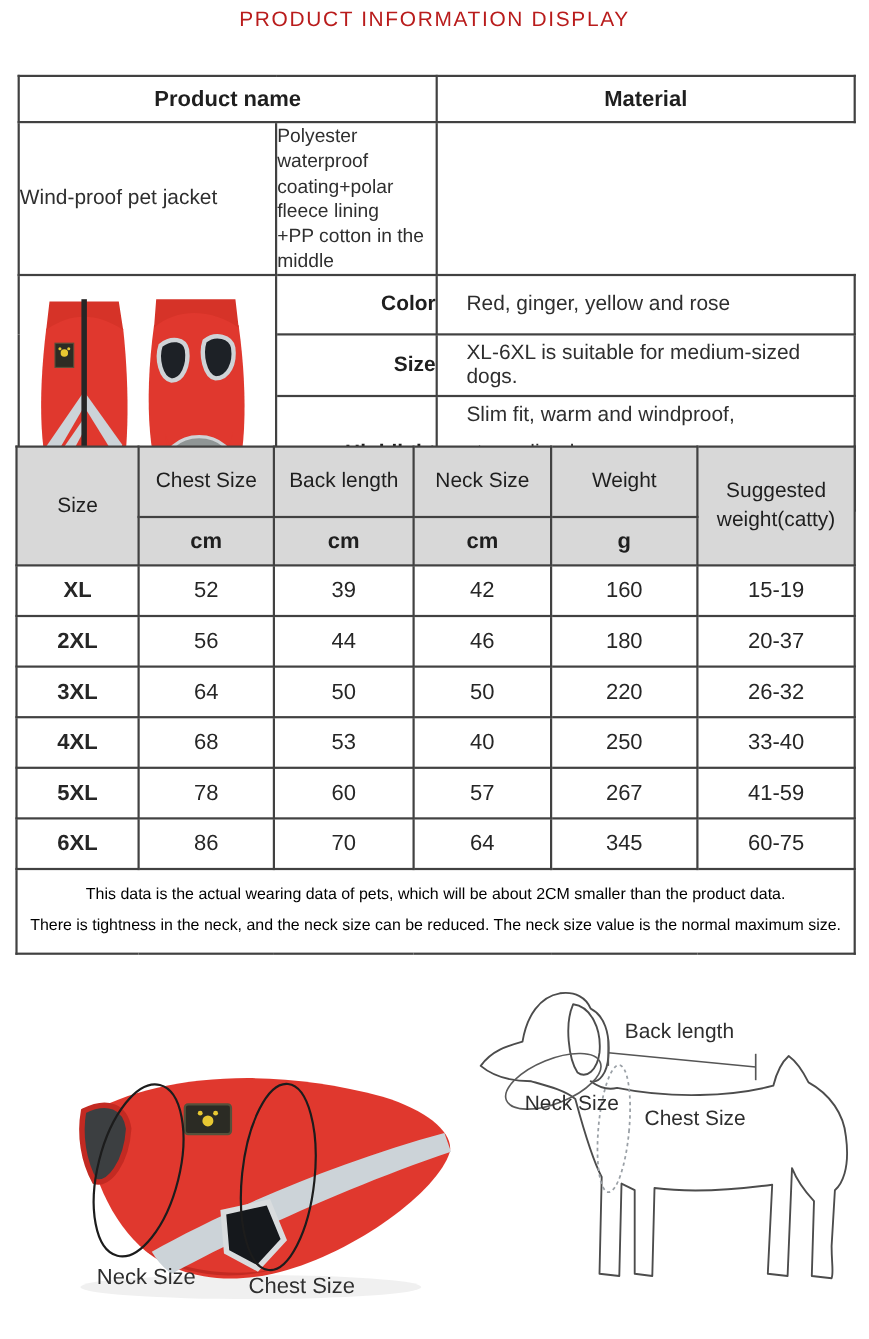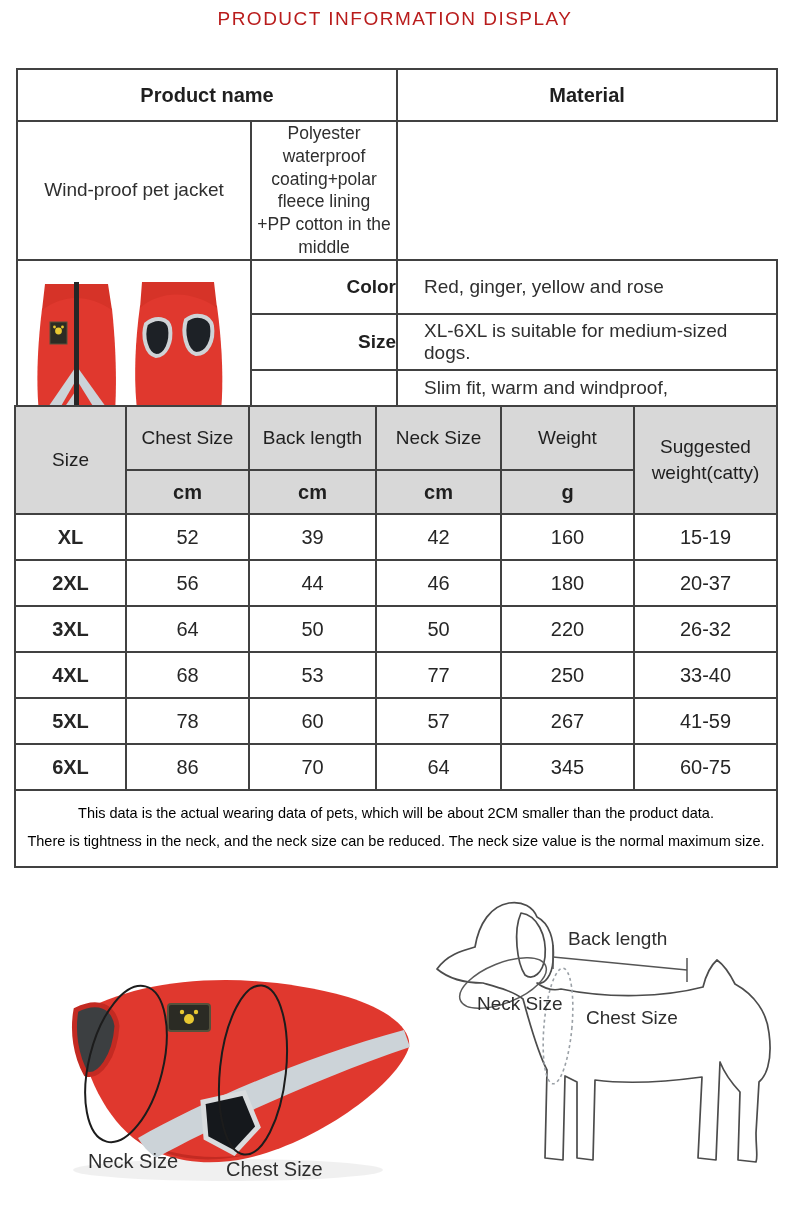--- a/index.html
+++ b/index.html
@@ -5,21 +5,21 @@
   html,body{margin:0;padding:0;background:#fff;}
   .page{position:relative;width:790px;height:1217px;background:#fff;overflow:hidden;
         font-family:"Liberation Sans",sans-serif;color:#2e2e2e;}
   .title{position:absolute;left:0;top:8px;width:790px;text-align:center;
          font-size:19px;letter-spacing:1.5px;color:#b91c1c;font-weight:400;}
   table{border-collapse:collapse;table-layout:fixed;}
   td,th{border:2px solid #414141;vertical-align:middle;padding:0;font-weight:400;}
   
   .t1{position:absolute;left:16px;top:68px;width:760px;}
   .t1 th{font-size:20px;font-weight:600;color:#1f1f1f;text-align:center;}
-  .t1 td{font-size:19px;color:#2f2f2f;text-align:center;}
+  .t1 td{font-size:19px;color:#2f2f2f;}
   .t1 .lbl{font-size:19px;font-weight:600;color:#1f1f1f;text-align:right;}
   .t1 .val{text-align:left;padding-left:26px;padding-right:8px;}
   .t1 .mat{font-size:17.5px;line-height:1.3;}
   .t1 .hl{line-height:1.8;}
   .preline{white-space:pre-line;}
   .imgcell{background:#fff;}
   
   .t2{position:absolute;left:14px;top:405px;width:762px;}
   .t2 th{background:#d8d8d8;font-size:19px;color:#1f1f1f;text-align:center;font-weight:500;line-height:1.35;}
   .t2 th.unit{font-size:20px;font-weight:700;}
@@ -39,21 +39,21 @@
 
   <div class="title">PRODUCT INFORMATION DISPLAY</div>
 
   <table class="t1">
     <colgroup>
         <col style="width:234px">
         <col style="width:146px">
         <col style="width:380px">
       </colgroup>
     <tbody>
-        <tr style="height:52px">
+        <tr style="height:42px">
       <th colspan="2">Product name</th>
       <th>Material</th>
     </tr>
     <tr style="height:46px">
       <td>Wind-proof pet jacket</td>
       <td class="mat preline">Polyester waterproof coating+polar fleece lining
 +PP cotton in the middle</td>
     </tr>
     <tr style="height:54px">
       <td rowspan="3" class="imgcell">
@@ -142,21 +142,21 @@
       <td>64</td>
       <td>50</td>
       <td>50</td>
       <td>220</td>
       <td>26-32</td>
     </tr>
     <tr style="height:46px">
       <td class="sz">4XL</td>
       <td>68</td>
       <td>53</td>
-      <td>77</td>
+      <td>40</td>
       <td>250</td>
       <td>33-40</td>
     </tr>
     <tr style="height:46px">
       <td class="sz">5XL</td>
       <td>78</td>
       <td>60</td>
       <td>57</td>
       <td>267</td>
       <td>41-59</td>

